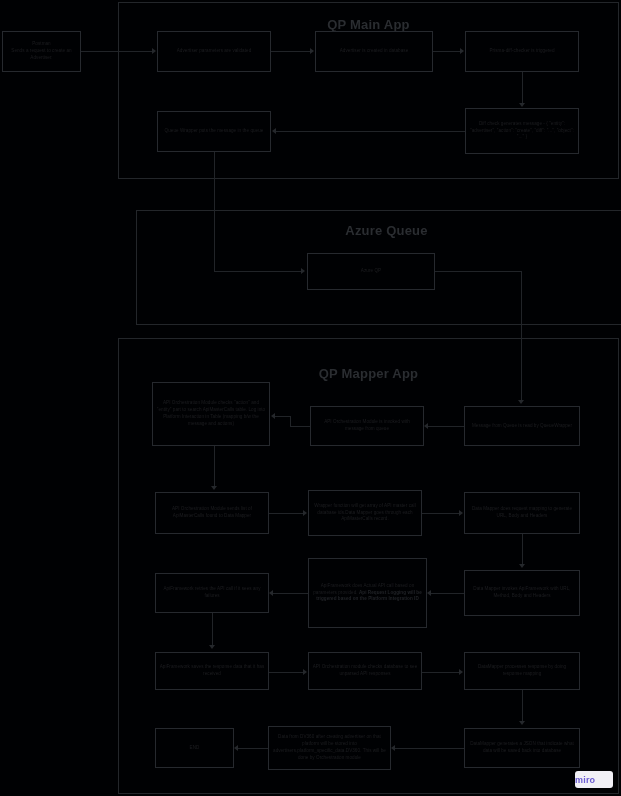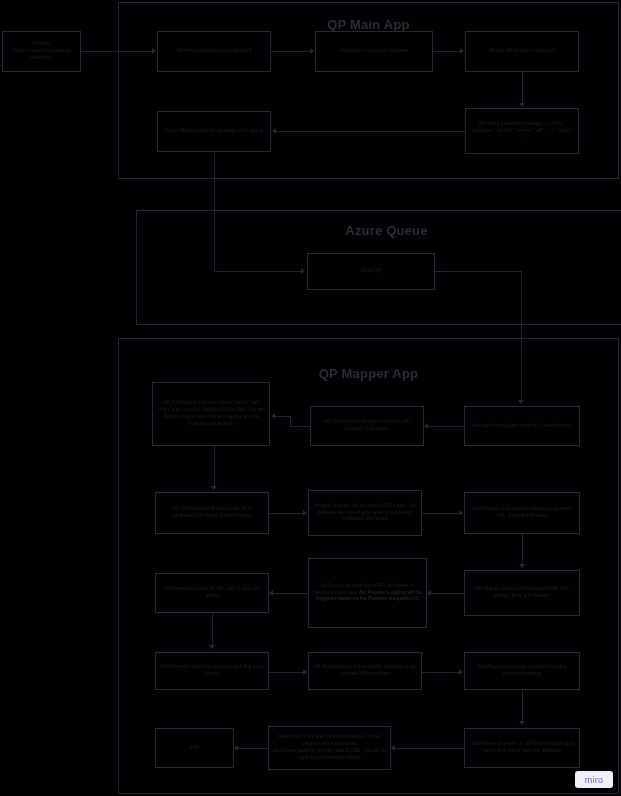--- a/index.html
+++ b/index.html
@@ -61,22 +61,22 @@
   .arrow.l{border-top:3px solid transparent;border-bottom:3px solid transparent;border-right:4px solid #25282c;}
   .arrow.d{border-left:3px solid transparent;border-right:3px solid transparent;border-top:4px solid #25282c;}
 
   
   #miro{
     position:absolute;
     right:8px;bottom:8px;
     width:38px;height:17px;
     background:#f1f0f6;
     border-radius:3px;
-    display:flex;align-items:center;justify-content:center;
-    font-size:9px;font-weight:normal;color:#6b5bd2;
+    display:flex;align-items:center;justify-content:flex-start;
+    font-size:9px;font-weight:bold;color:#6b5bd2;
     letter-spacing:.2px;
   }
 </style>
 </head>
 <body>
 
 <div id="stage">
 
   <div class="group" style="left:118px;top:2px;width:501px;height:177px;">
     <div class="group-title" style="top:0;margin-top:14px;">QP Main App</div>

